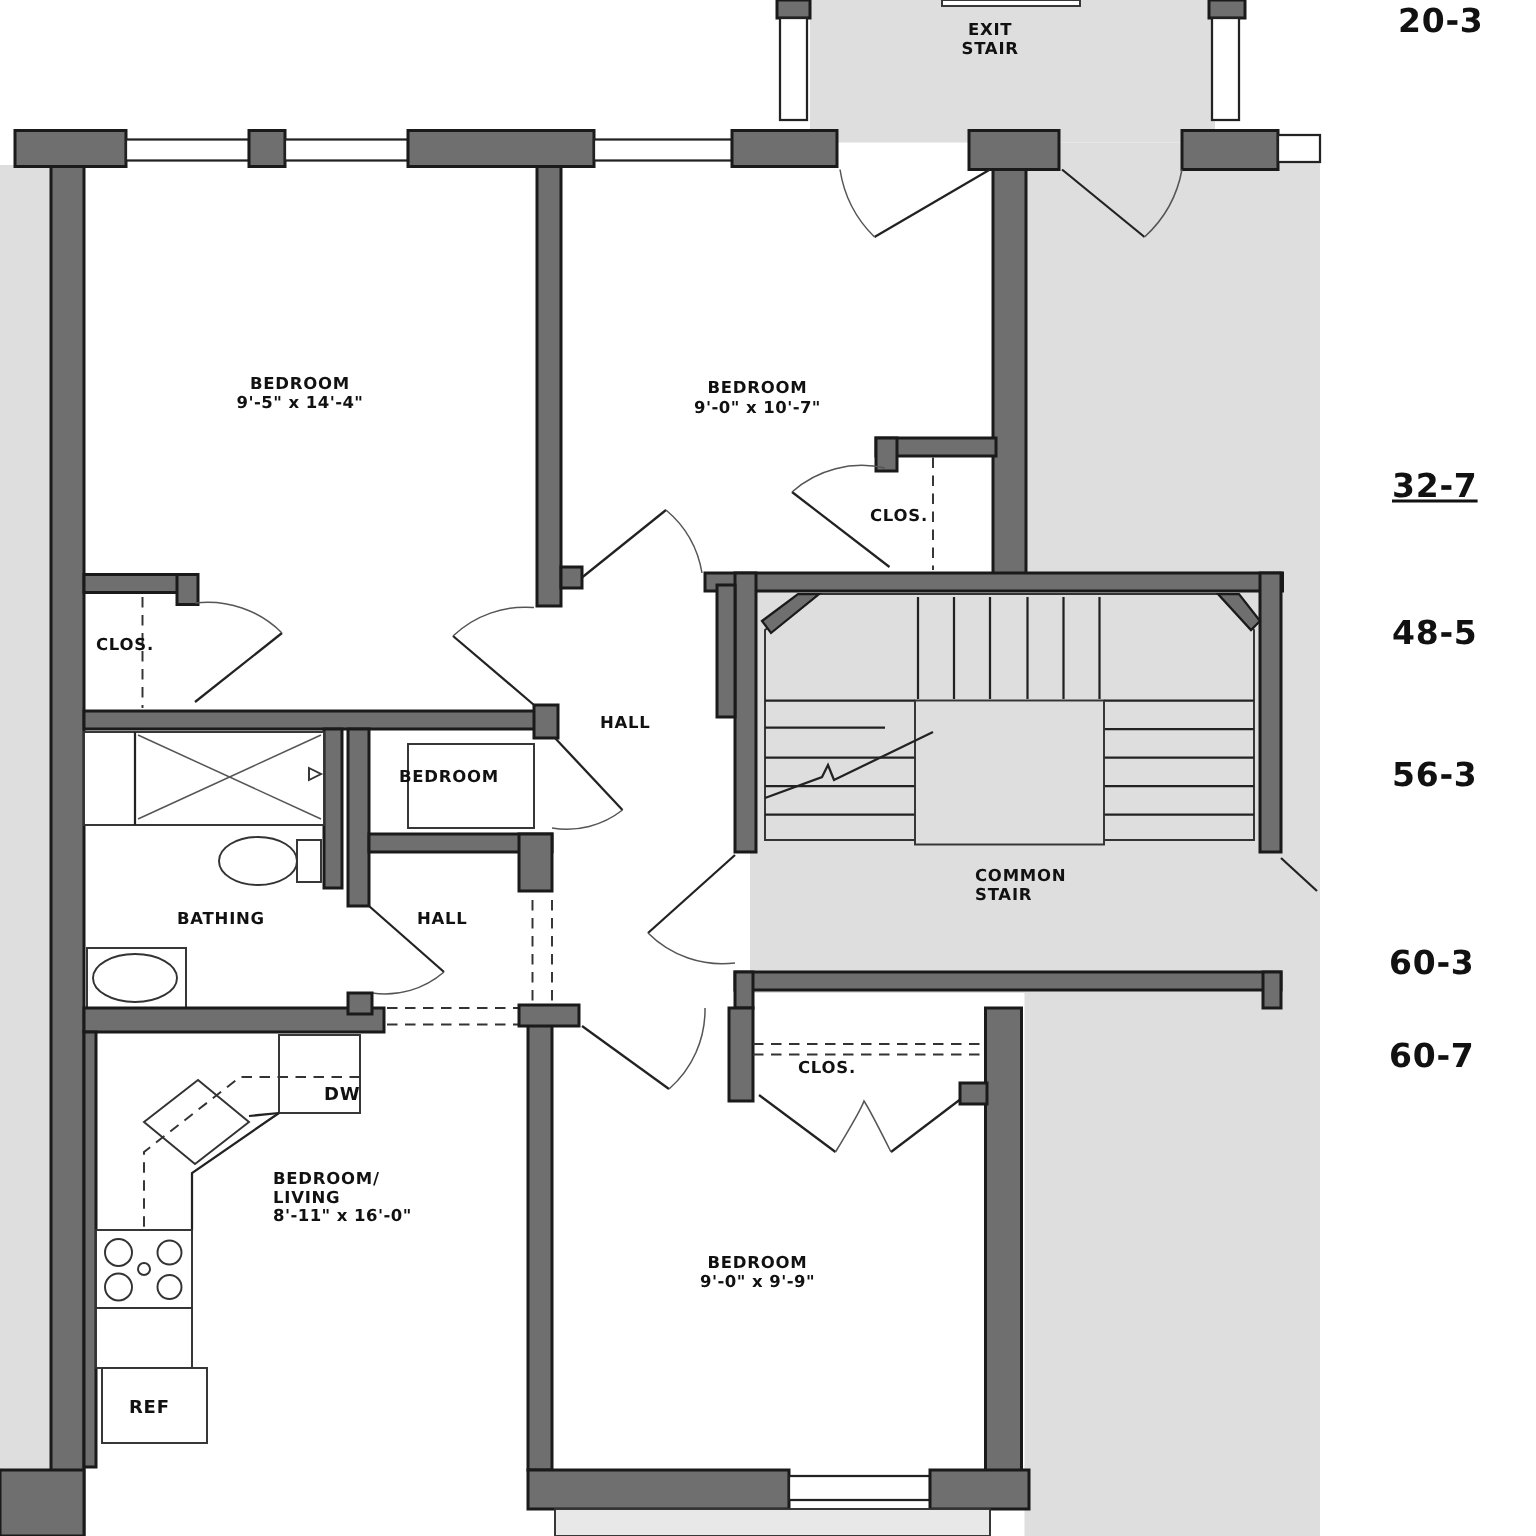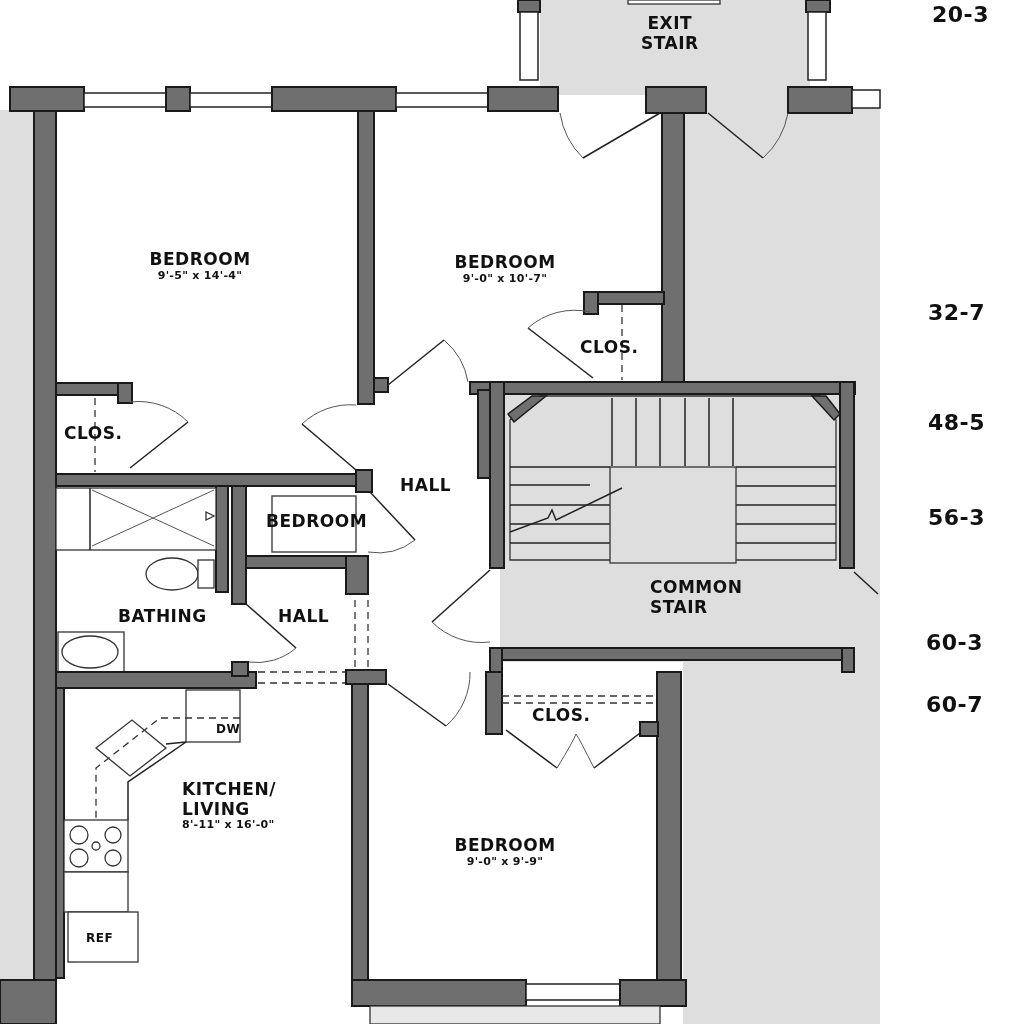--- a/index.html
+++ b/index.html
@@ -7,21 +7,21 @@
     svg { position: absolute; left: 0; top: 0; }
     .wall { fill: #6f6f6f; stroke: #1a1a1a; stroke-width: 2; }
     .wallthin { fill: #6f6f6f; stroke: #1a1a1a; stroke-width: 1.5; }
     .common { fill: #dedede; }
     .swing { fill: none; stroke: #555; stroke-width: 1; }
     .fix { fill: #ffffff; stroke: #333; stroke-width: 1.3; }
     .dash { fill: none; stroke: #333; stroke-width: 1.3; stroke-dasharray: 7 5; }
     .line { fill: none; stroke: #222; stroke-width: 1.5; }
     .win { fill: #ffffff; stroke: #222; stroke-width: 1.5; }
     .lbl { position: absolute; font-weight: bold; color: #111; text-align: left; line-height: 1.15; letter-spacing: 0.5px; }
-    .room-name { font-size: 17px; }
+    .room-name { font-size: 11px; }
     .room-dim { font-size: 11px; letter-spacing: 0.3px; }
     .elev { position: absolute; font-size: 22px; font-weight: bold; color: #111; letter-spacing: 0.5px; }
     .center { text-align: center; }
   </style>
 </head>
 <body>
 
 <svg width="1024" height="1024" viewBox="0 0 1024 1024">
 
   <rect class="common" x="540" y="0" width="270" height="95"></rect>
@@ -191,21 +191,21 @@
 </div>
 <div class="lbl center" style="left:430px; top:253px; width:150px;">
   <div class="room-name">BEDROOM</div>
   <div class="room-dim">9'-0" x 10'-7"</div>
 </div>
 <div class="lbl center" style="left:430px; top:836px; width:150px;">
   <div class="room-name">BEDROOM</div>
   <div class="room-dim">9'-0" x 9'-9"</div>
 </div>
 <div class="lbl" style="left:182px; top:780px; width:160px;">
-  <div class="room-name">KITCHEN/</div>
+  <div class="room-name">BEDROOM/</div>
   <div class="room-name">LIVING</div>
   <div class="room-dim">8'-11" x 16'-0"</div>
 </div>
 
 <div class="lbl room-name" style="left:64px; top:424px;">CLOS.</div>
 <div class="lbl room-name" style="left:580px; top:338px;">CLOS.</div>
 <div class="lbl room-name" style="left:532px; top:706px;">CLOS.</div>
 <div class="lbl room-name" style="left:400px; top:476px;">HALL</div>
 <div class="lbl room-name" style="left:278px; top:607px;">HALL</div>
 <div class="lbl room-name" style="left:266px; top:512px;">BEDROOM</div>
@@ -217,17 +217,17 @@
 </div>
 <div class="lbl room-name" style="left:650px; top:578px;">
   <div>COMMON</div>
   <div>STAIR</div>
 </div>
 
 <div class="lbl" style="left:196px; top:723px; font-size:12px;margin-left:20px;">DW</div>
 <div class="lbl" style="left:86px; top:932px; font-size:12px;">REF</div>
 
 <div class="elev" style="left:932px; top:2px;">20-3</div>
-<div class="elev" style="left:928px; top:300px;">32-7</div>
+<div class="elev" style="left:928px; top:312px;text-decoration:underline;">32-7</div>
 <div class="elev" style="left:928px; top:410px;">48-5</div>
 <div class="elev" style="left:928px; top:505px;">56-3</div>
 <div class="elev" style="left:926px; top:630px;">60-3</div>
 <div class="elev" style="left:926px; top:692px;">60-7</div>
 
 </body></html>

